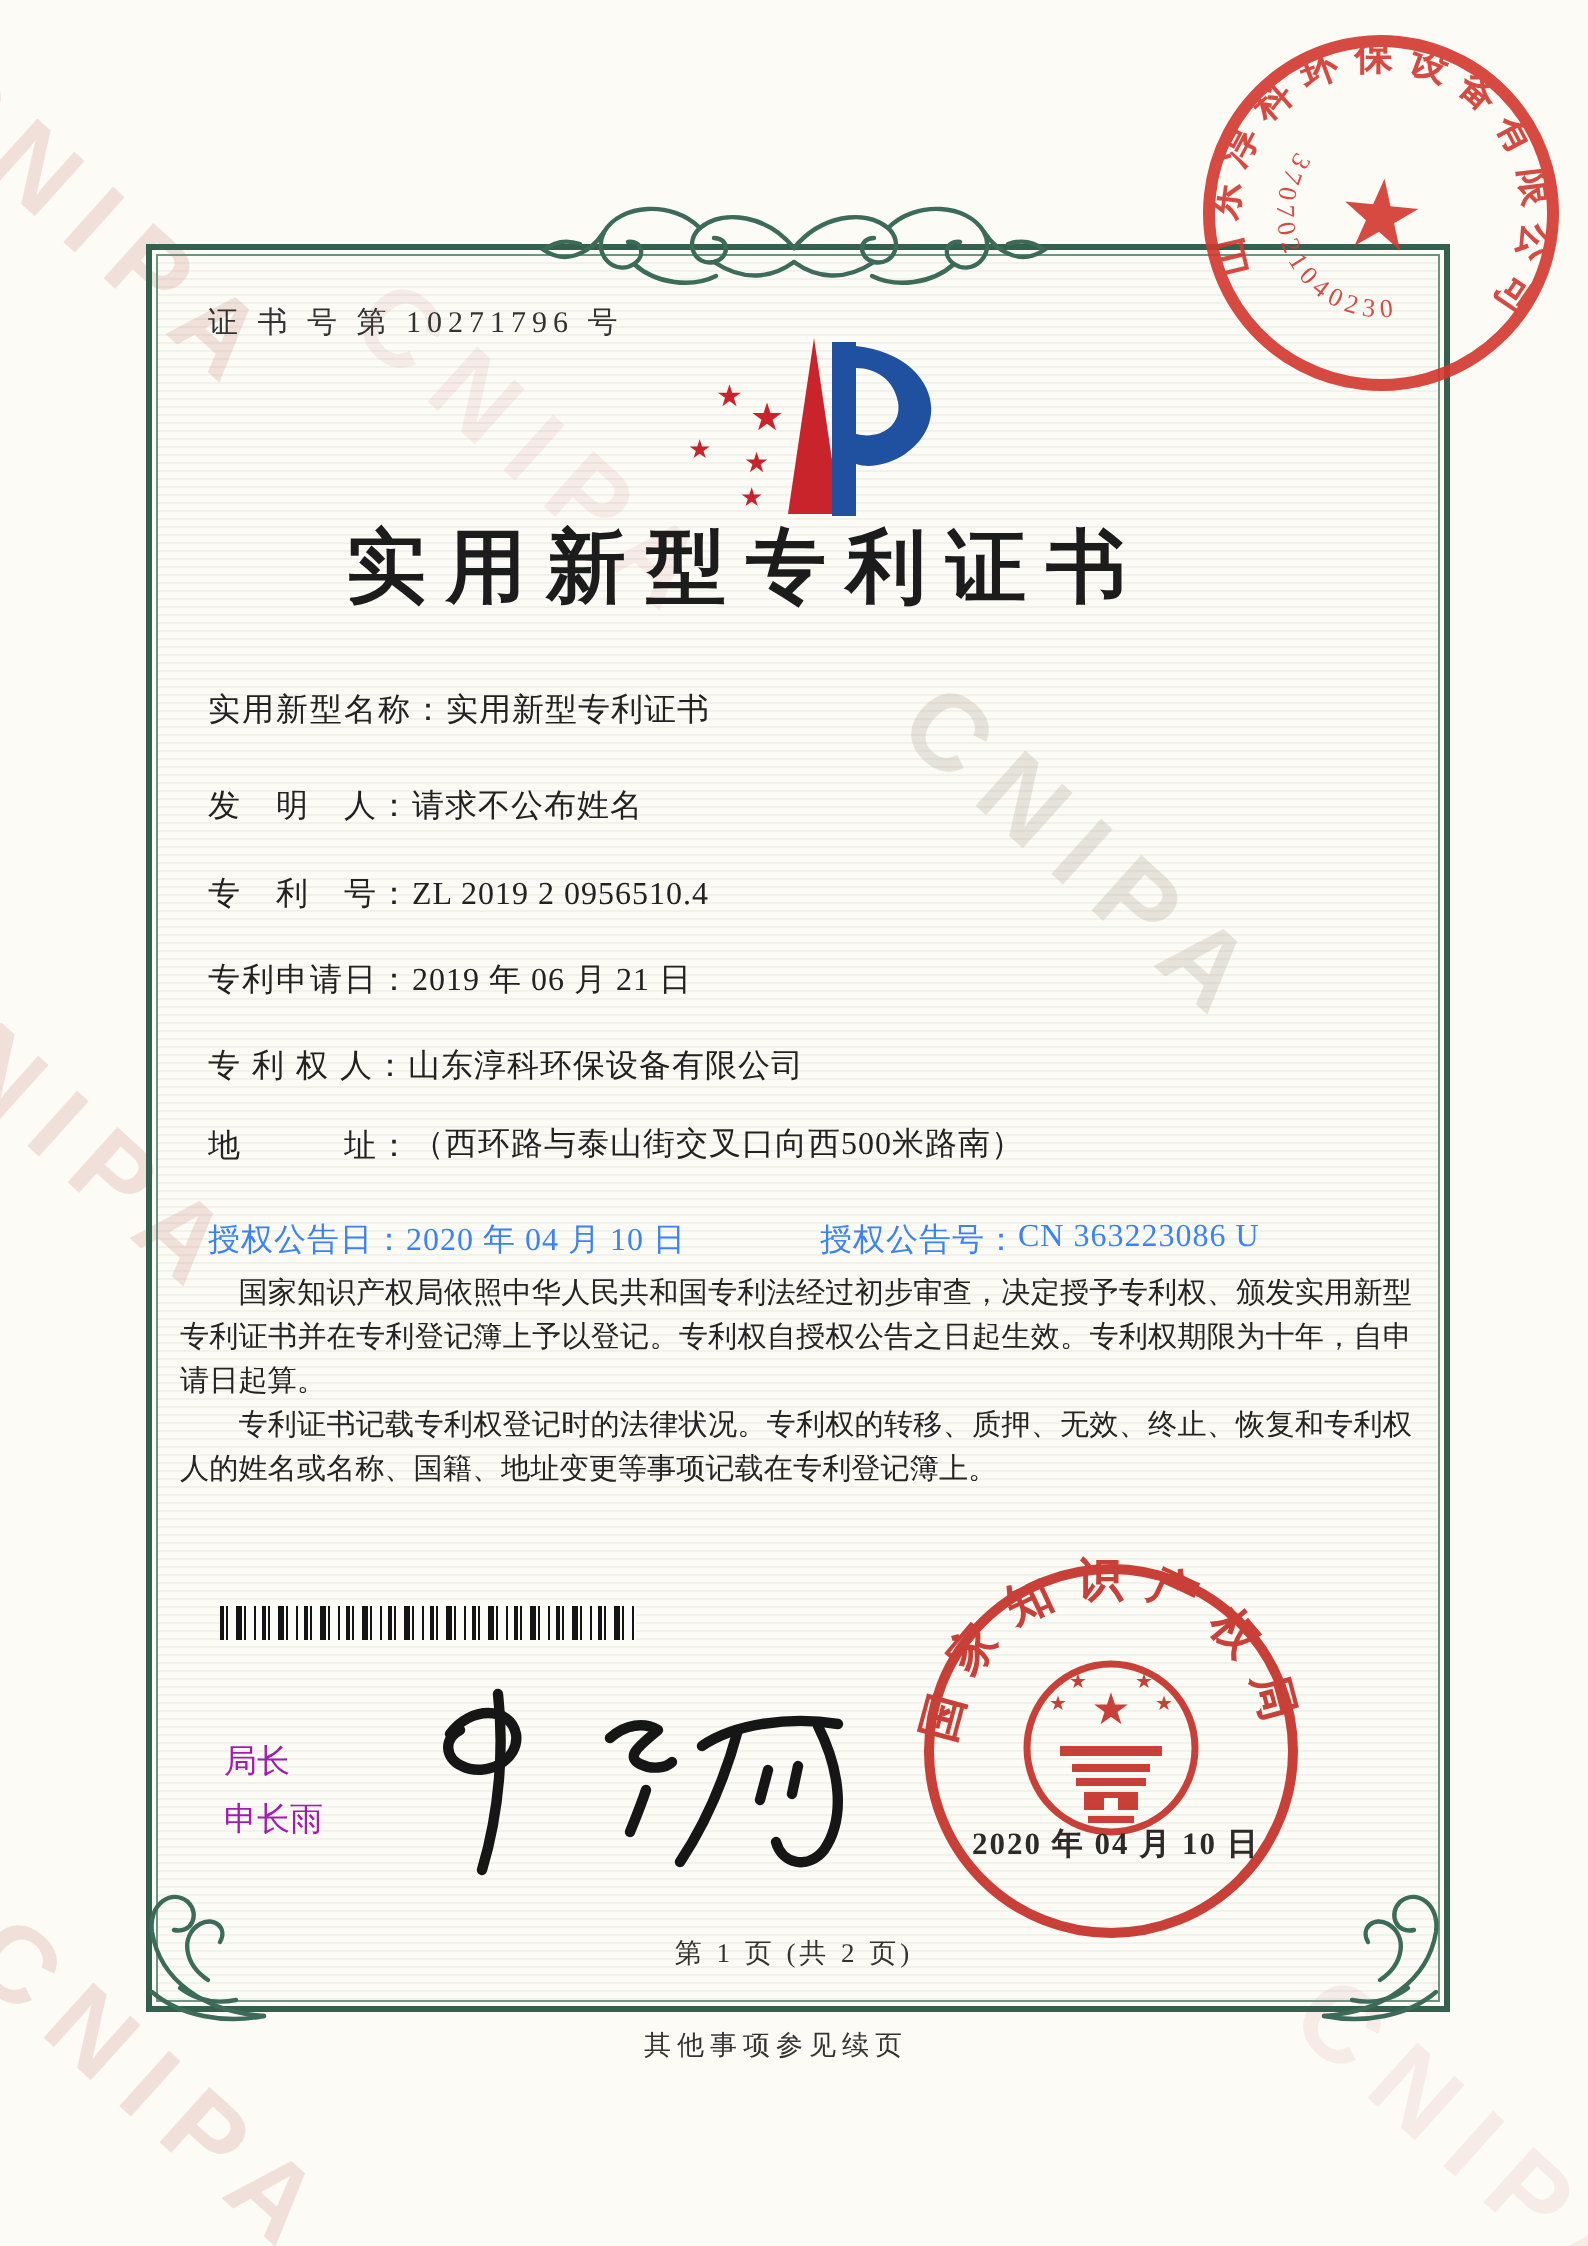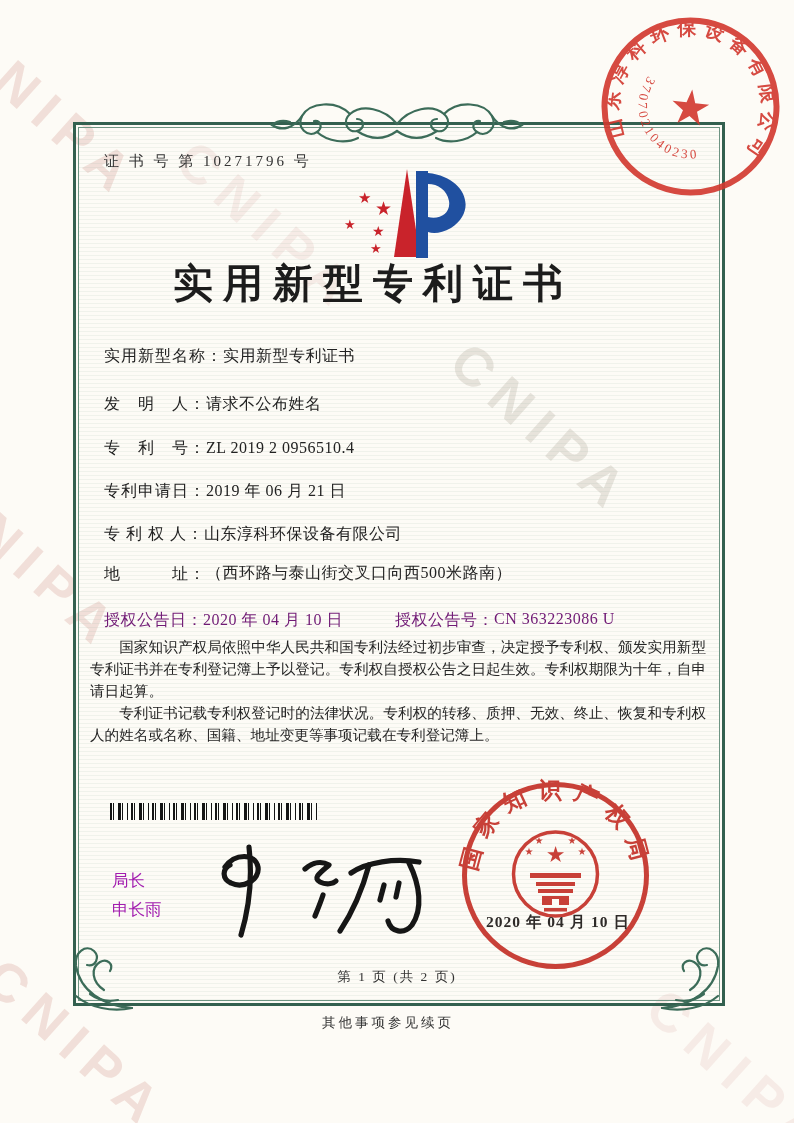--- a/index.html
+++ b/index.html
@@ -34,21 +34,21 @@
   .logo{position:absolute;left:330px;top:163px;width:140px;height:100px;z-index:2;}
   .title{
     position:absolute;left:0;top:256px;width:746px;z-index:2;
     text-align:center;font-size:40px;font-weight:bold;letter-spacing:10px;color:#1c1c1c;
   }
   
   .row{position:absolute;left:104px;z-index:2;display:flex;font-size:16px;line-height:24px;color:#222;text-align:right;}
   .row .lbl{flex:0 0 auto;white-space:nowrap;letter-spacing:1px;}
   .row .val{white-space:nowrap;letter-spacing:0.5px;}
   .addr2{line-height:21px;letter-spacing:0.5px;}
-  .grant{position:absolute;left:104px;top:610px;z-index:2;display:flex;gap:52px;font-size:16px;color:#701a75;}
+  .grant{position:absolute;left:104px;top:610px;z-index:2;display:flex;gap:67px;font-size:16px;color:#3b82f6;}
   .grant .pair{display:flex;white-space:nowrap;letter-spacing:0.5px;}
   
   .bodytext{
     position:absolute;left:90px;top:636px;width:616px;z-index:2;
     font-size:14.6px;line-height:22px;text-align:justify;color:#242424;
   }
   .bodytext p{margin:0;text-indent:2em;}
   
   .barcode{
     position:absolute;left:110px;top:803px;width:208px;height:17px;z-index:2;

